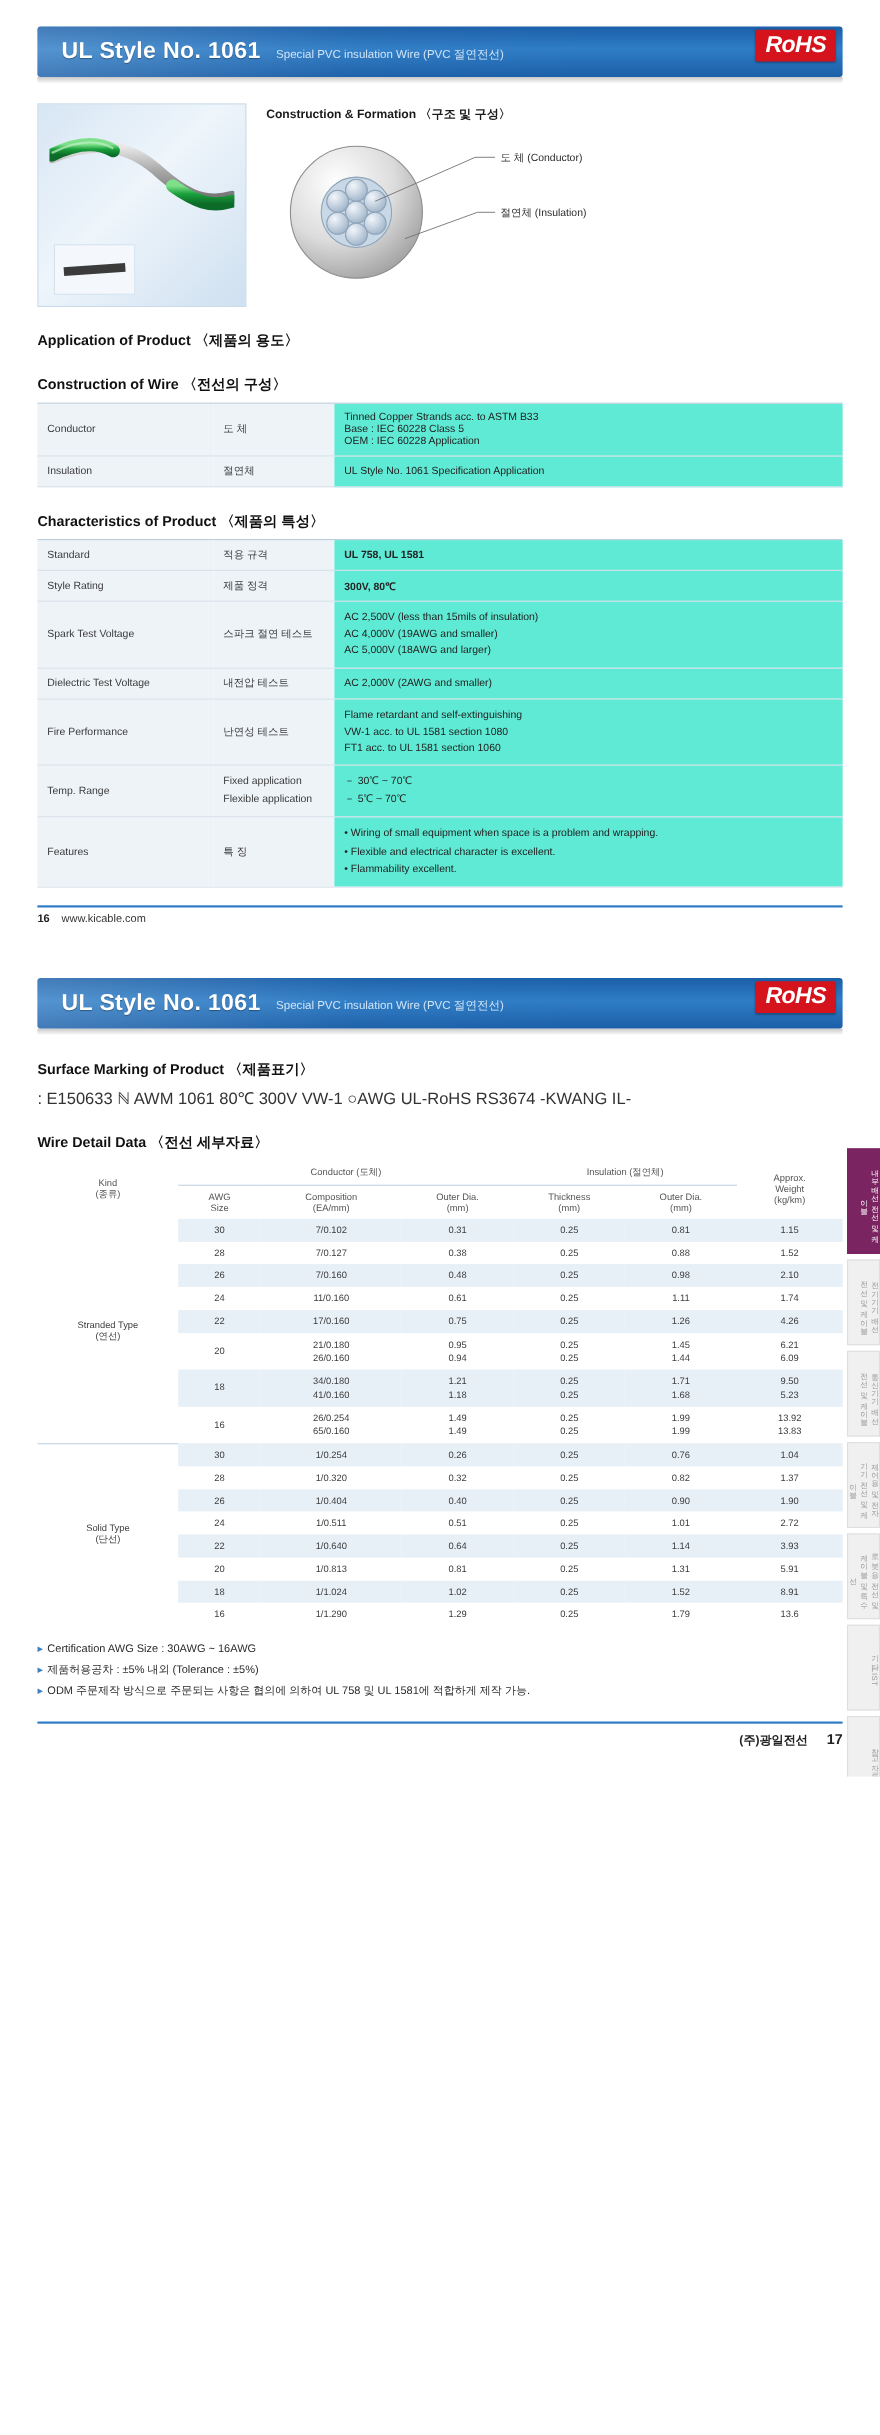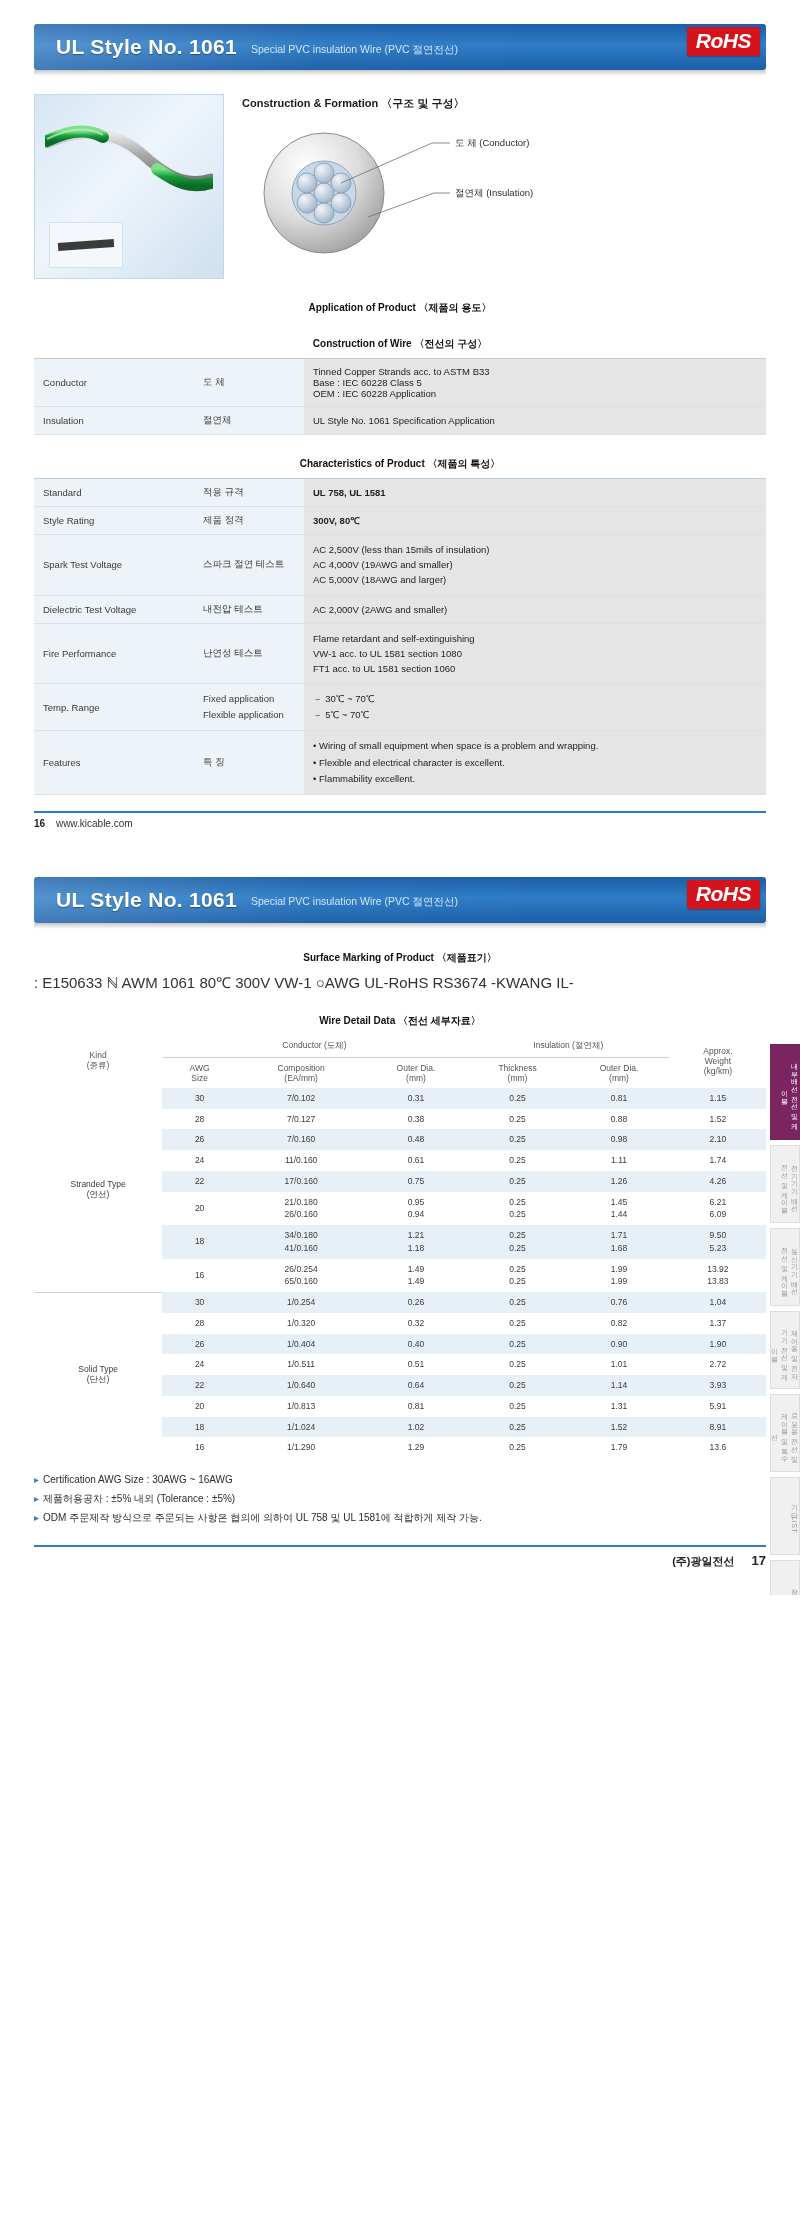--- a/index.html
+++ b/index.html
@@ -122,24 +122,23 @@
   .lbl {
     position: absolute;
     font-size: 9.5px;
     color: #2b2b2b;
     white-space: nowrap;
   }
 
   
   h4.sec {
     margin: 22px 34px 7px 34px;
-    font-size: 10px;
+    font-size: 13px;
     font-weight: bold;
     color: #111;
-    text-align: center;
   }
   .note {
     margin: 0 34px;
     font-size: 10.5px;
     color: #333;
   }
   .note .bullet { color:#3d7fc1; }
 
   
   table.sheet {
@@ -150,21 +149,21 @@
   }
   table.sheet td {
     border-bottom: 1px solid #d8e2ea;
     padding: 7px 9px;
     vertical-align: middle;
     color: #3a3a3a;
   }
   table.sheet tr:first-child td { border-top: 1px solid #b9cddd; }
   table.sheet td.c1 { width: 160px; background: #eef3f8; }
   table.sheet td.c2 { width: 110px; background: #eef3f8; }
-  table.sheet td.c3 { background: #e5e5e5; color:#222; }
+  table.sheet td.c3 { background: #5eead4; color:#222; }
 
   
   .pg-footer {
     margin: 16px 34px 0 34px;
     border-top: 2px solid #2f7dc6;
     padding-top: 5px;
     font-size: 10px;
     color: #333;
   }
   .pg-footer .num { font-weight: bold; color:#222; margin-right: 8px; }

